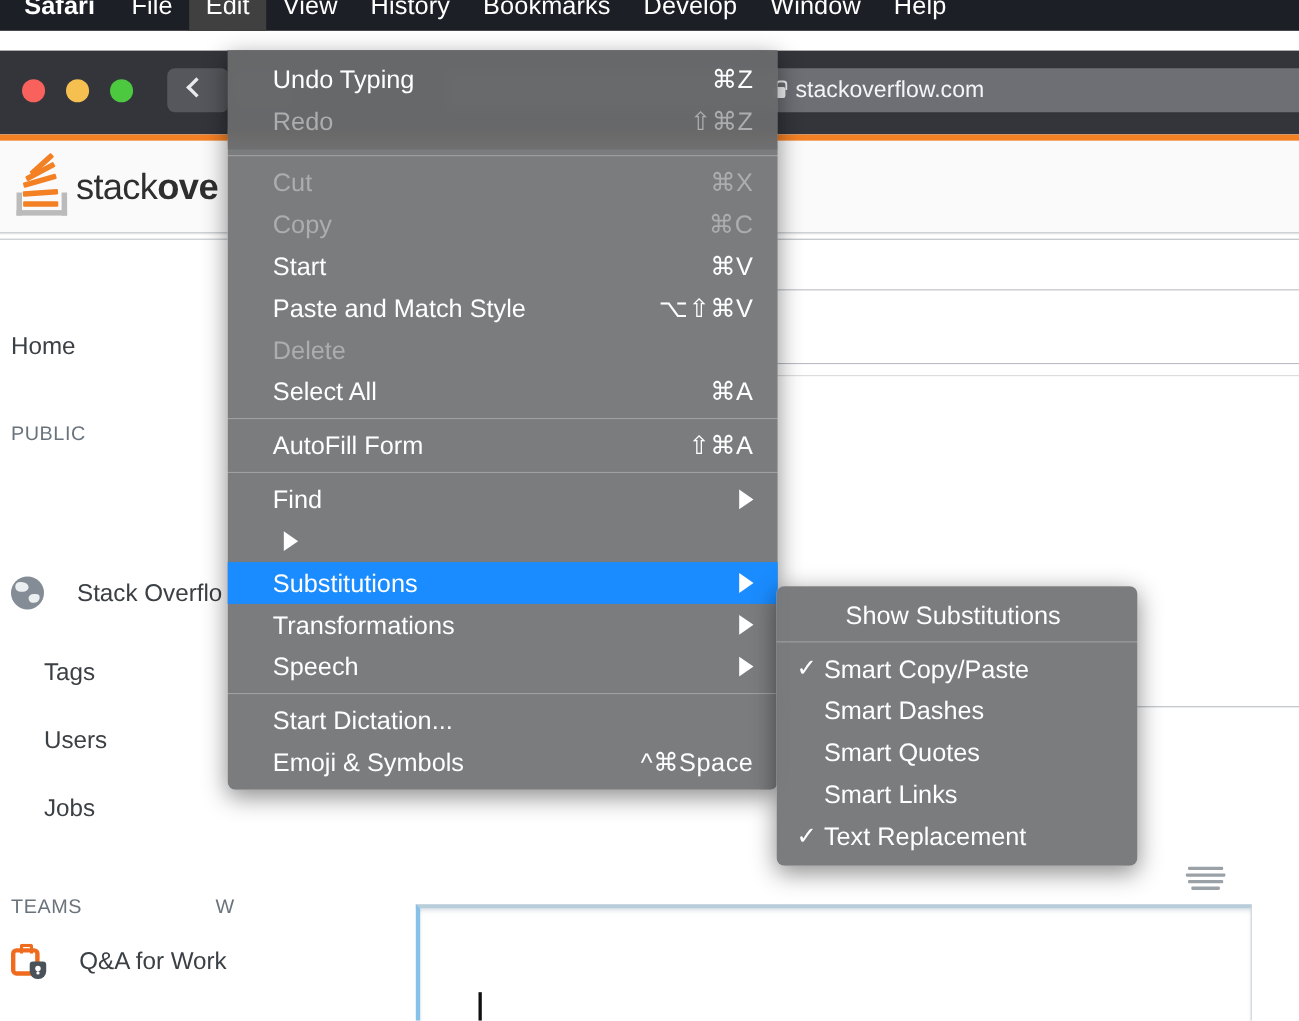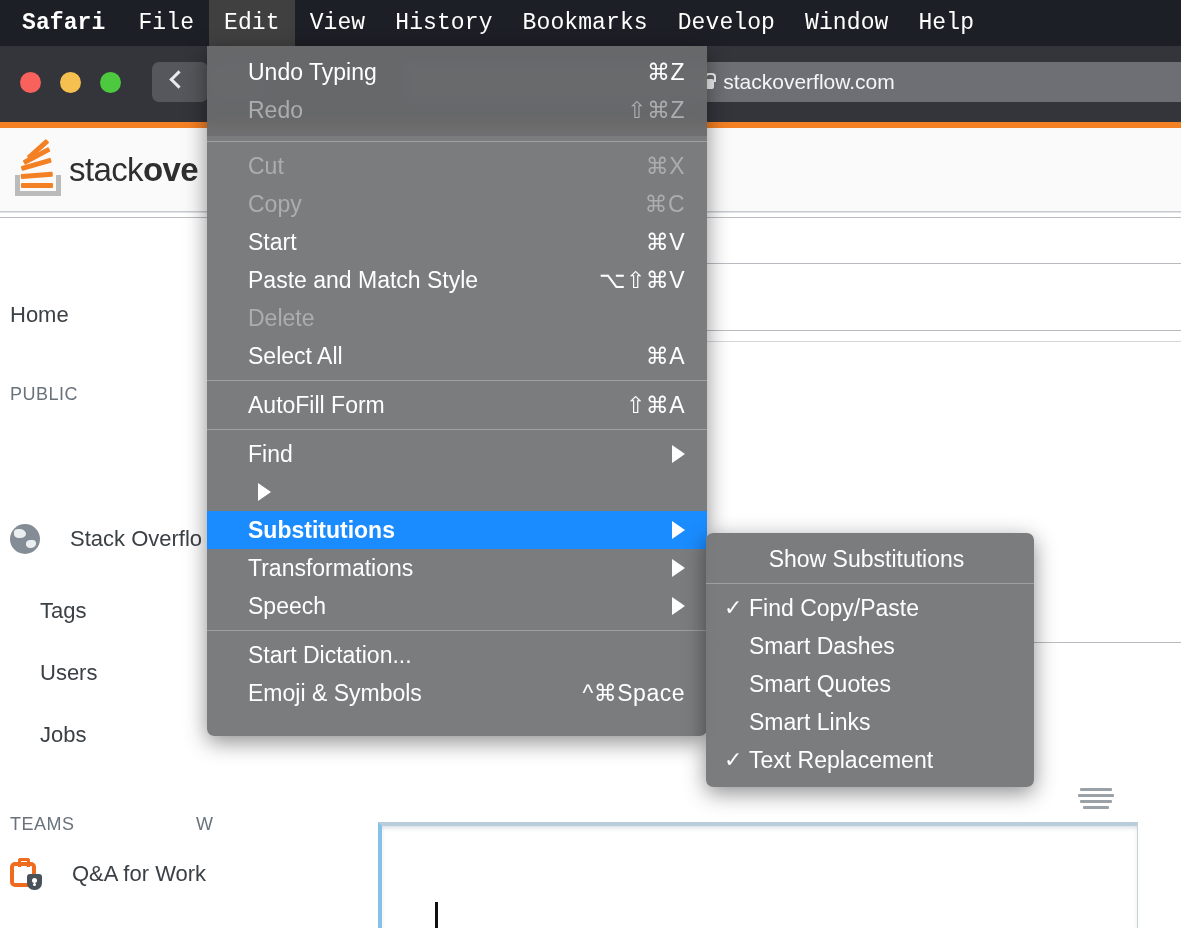--- a/index.html
+++ b/index.html
@@ -6,25 +6,24 @@
   html, body {
     width: 1181px; height: 928px;
     overflow: hidden;
     font-family: "Liberation Sans", sans-serif;
     background: #ffffff;
   }
   #root { position: relative; width: 1181px; height: 928px; }
 
   
   .menubar {
-    position: absolute; left: 0; top: 0; width: 1181px; height: 46px;
+    position: absolute; left: 0; top: 0; width: 1181px; height: 28px;
     background: #1d1f26;
     display: flex; align-items: flex-end;
     z-index: 60;
-    font-family: Liberation Mono, monospace;
   }
   .mb-item {
     height: 46px; display: flex; align-items: center;
     padding: 0 15px;
     color: #ffffff; font-size: 23px; letter-spacing: .1px;
     white-space: nowrap;
   }
   .mb-item.first { padding-left: 22px; font-weight: bold; padding-right: 18px; }
   .mb-item.active { background: #404040; }
 
@@ -186,33 +185,33 @@
     position: absolute; left: 53px; top: 76px; width: 3px; height: 36px; background: #101012;
   }
 
   
   .menupanel {
     position: absolute; left: 207px; top: 46px; width: 500px;
     background: rgba(118,119,121,.96);
     border-radius: 0 0 7px 7px;
     box-shadow: 0 6px 22px rgba(0,0,0,.45);
     z-index: 80;
-    padding-bottom: 24px;
+    padding-bottom: 6px;
     backdrop-filter: blur(6px);
   }
   .mp-group-dark { background: rgba(0,0,0,.10); }
   .mi {
     position: relative; height: 38px;
     display: flex; align-items: center;
     padding: 0 22px 0 41px;
     color: #ffffff; font-size: 23px;
     white-space: nowrap;
   }
   .mi.dim { color: #acadae; }
-  .mi.sel { background: #1a8cff; font-weight: bold; }
+  .mi.sel { background: #1a8cff; }
   .mi-label { flex: 1; }
   .mi-key { color: #ffffff; font-size: 23px; letter-spacing: .5px; }
   .mi.dim .mi-key { color: #acadae; }
   .mi-arrow {
     width: 0; height: 0; margin-left: 10px;
     border-top: 9px solid transparent; border-bottom: 9px solid transparent;
     border-left: 13px solid #ffffff;
   }
   .mp-sep { height: 1px; background: rgba(255,255,255,.28); margin: 5px 0; }
   .mp-pad-top { height: 7px; }
@@ -448,21 +447,21 @@
   </div>
 
   <div class="submenu">
     <div class="sm-item centered">
       <span>Show Substitutions</span>
     </div>
     <div class="sm-sep"></div>
 
     <div class="sm-item">
       <span class="sm-check">✓</span>
-      <span>Find Copy/Paste</span>
+      <span>Smart Copy/Paste</span>
     </div>
     <div class="sm-item">
       <span class="sm-check"></span>
       <span>Smart Dashes</span>
     </div>
     <div class="sm-item">
       <span class="sm-check"></span>
       <span>Smart Quotes</span>
     </div>
     <div class="sm-item">

